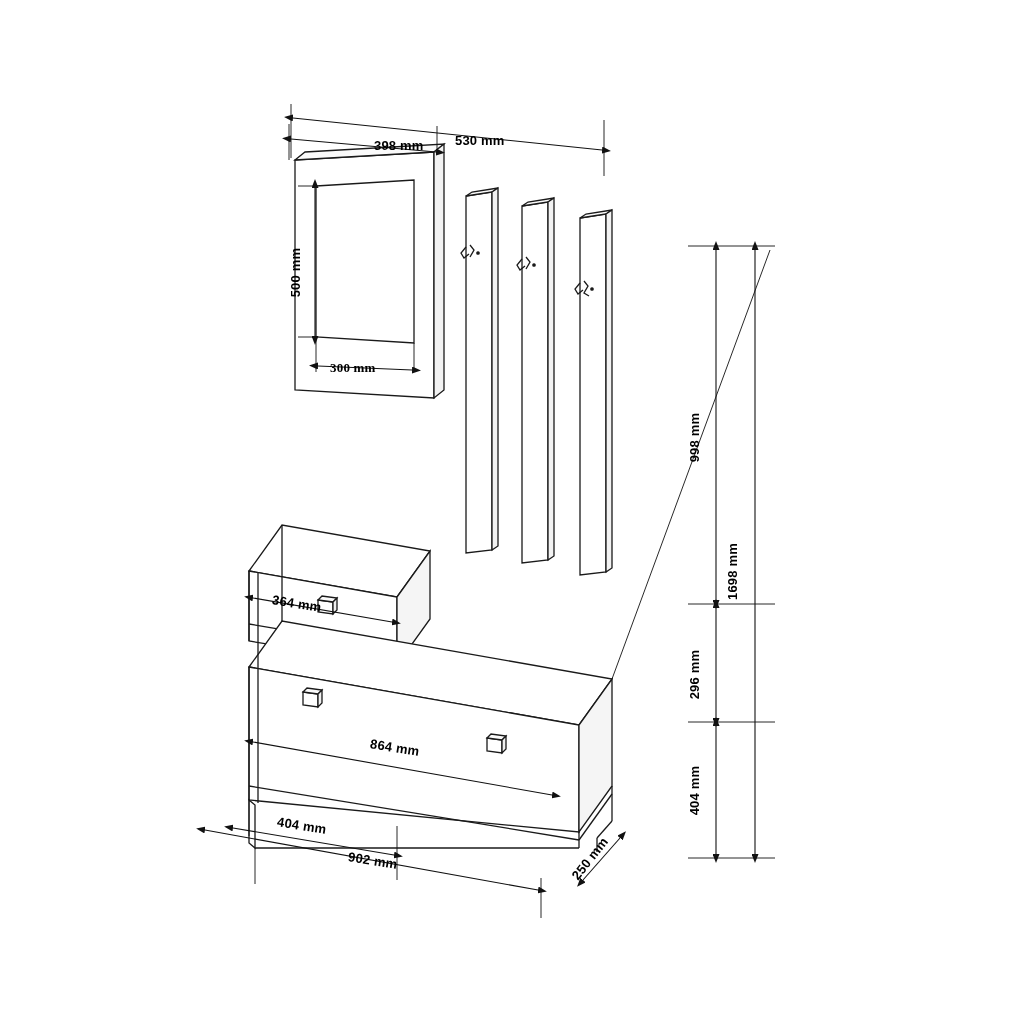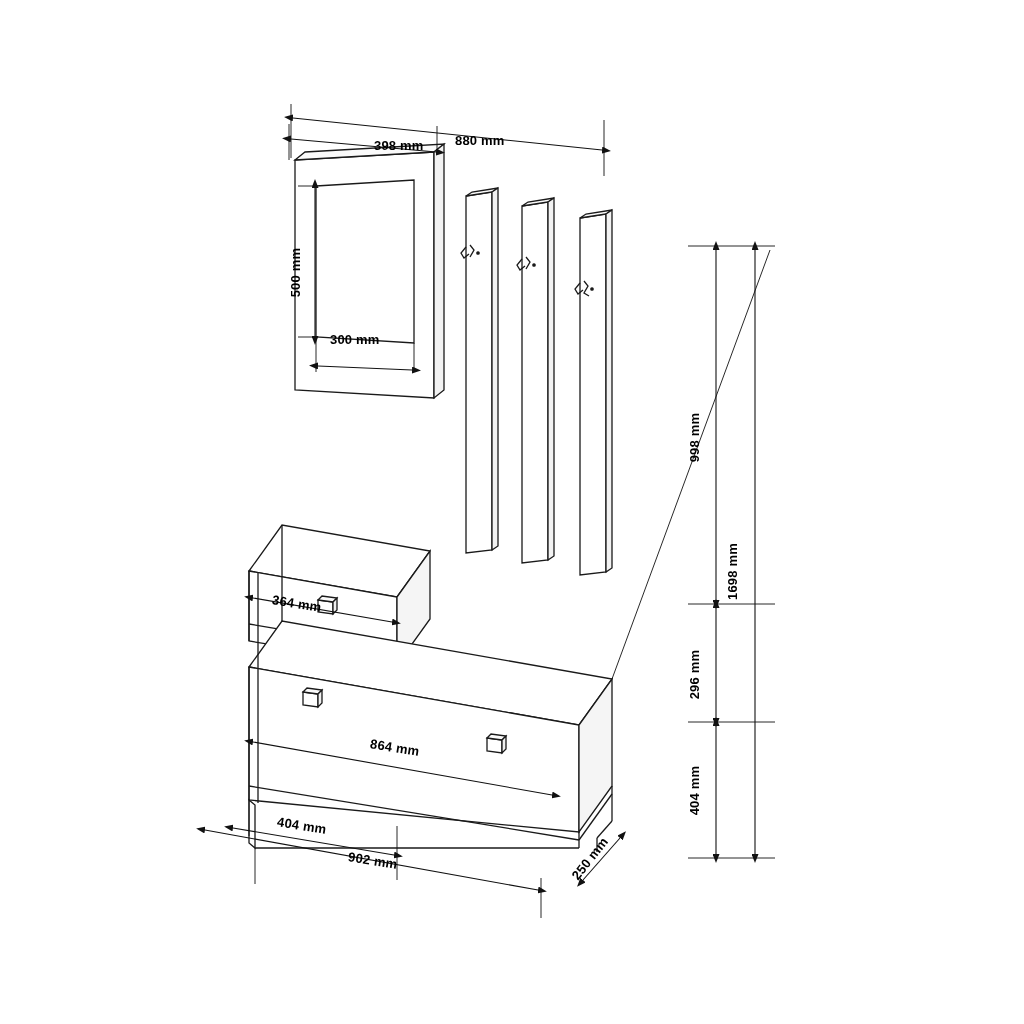--- a/index.html
+++ b/index.html
@@ -223,27 +223,27 @@
       <g>
         <path d="M716,726 L716,854" marker-start="url(#arrowStart)" marker-end="url(#arrowEnd)"></path>
       </g>
 
       <g>
         <path d="M755,250 L755,854" marker-start="url(#arrowStart)" marker-end="url(#arrowEnd)"></path>
       </g>
     </g>
   </svg>
 
-  <div class="dim-label" style="left:455px; top:133px;">880 mm</div>
+  <div class="dim-label" style="left:455px; top:133px;">530 mm</div>
 
   <div class="dim-label" style="left:330px; top:138px;margin-left:44px;">398 mm</div>
 
   <div class="dim-label vertical" style="left:271px; top:265px; transform:rotate(-90deg);">500 mm</div>
 
-  <div class="dim-label" style="left:330px; top:332px;">300 mm</div>
+  <div class="dim-label" style="left:330px; top:360px;font-family:Liberation Serif, serif;">300 mm</div>
 
   <div class="dim-label" style="left:272px; top:596px; transform:rotate(9deg);">364 mm</div>
 
   <div class="dim-label" style="left:370px; top:740px; transform:rotate(9deg);">864 mm</div>
 
   <div class="dim-label" style="left:277px; top:818px; transform:rotate(9deg);">404 mm</div>
 
   <div class="dim-label" style="left:348px; top:853px; transform:rotate(9deg);">902 mm</div>
 
   <div class="dim-label vertical" style="left:565px; top:851px; transform:rotate(-52deg);">250 mm</div>

